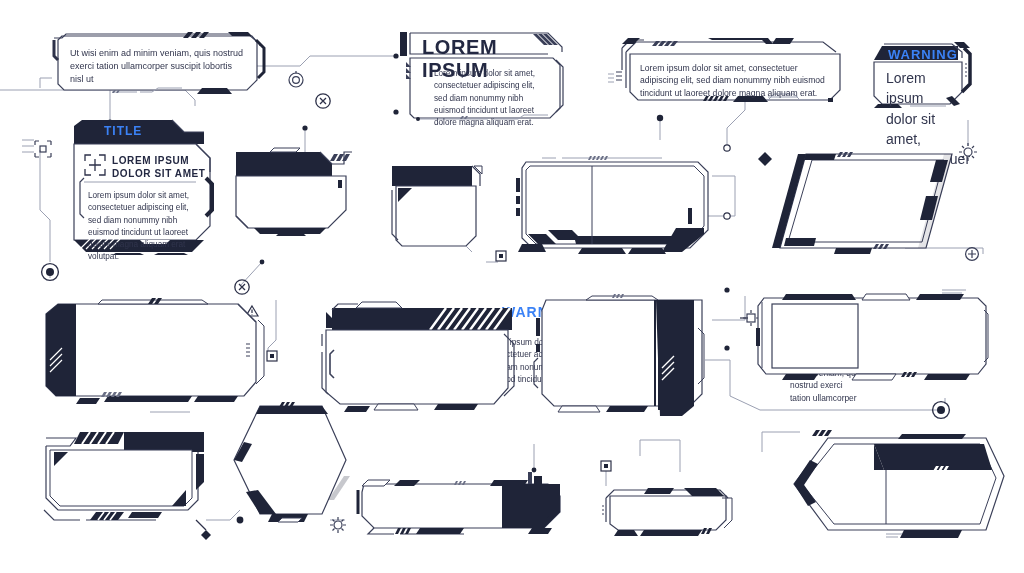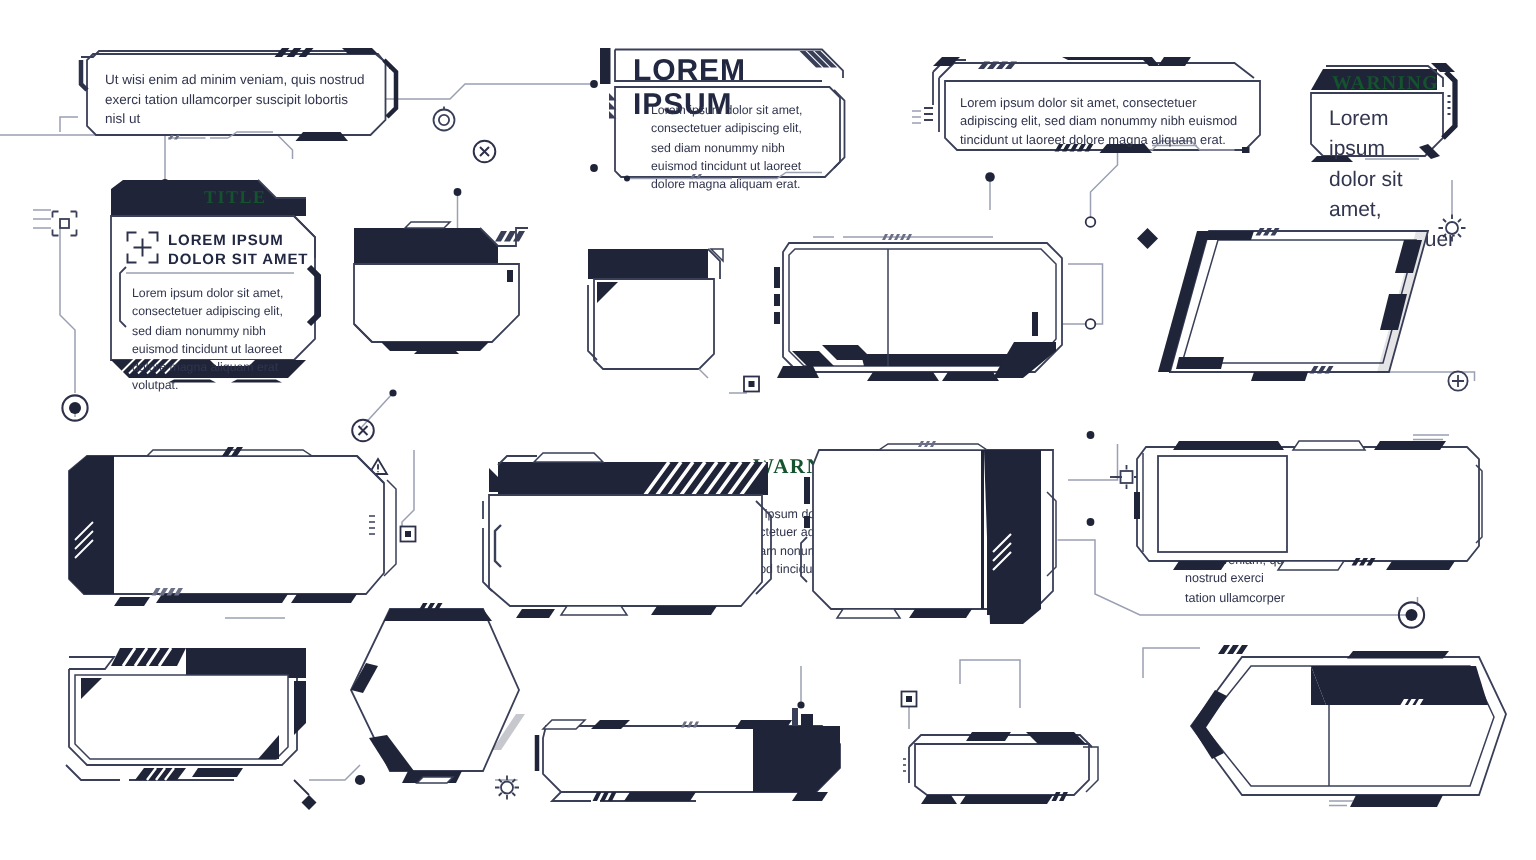--- a/index.html
+++ b/index.html
@@ -10,21 +10,21 @@
     font-family:"Liberation Sans", sans-serif;
     color:#2a2e45;
     overflow:hidden;
     position:relative;
   }
   #stage { position:absolute; inset:0; }
   .el { position:absolute; }
   svg { display:block; overflow:visible; }
   .txt { position:absolute; pointer-events:none; }
   .ttl { font-weight:700; letter-spacing:.5px; }
-  .hdr-on-dark { color:#14532d; font-weight:700; letter-spacing:1px;font-family:Liberation Serif, serif; }
+  .hdr-on-dark { color:#3b82f6; font-weight:700; letter-spacing:1px; }
   .body-txt { color:#31354d; line-height:1.32; }
   .hd-title { color:#232842; letter-spacing:.6px; }
 </style>
 </head>
 <body>
 
 <div id="stage">
 
   <svg class="el" style="left:0;top:0;" width="1024" height="573">
     <g fill="none" stroke="#9ba0b2" stroke-width="1">
@@ -260,21 +260,21 @@
       <path d="M18,60 L14,64 L14,96 L18,100" fill="none" stroke="#3a3f58" stroke-width="1.2"></path>
       <path d="M8,122 L138,122 L126,134 L20,134 Z" fill="#1f2438"></path>
       <g stroke="#ffffff" stroke-width="1.2">
         <path d="M14,131 L24,121 M20,131 L30,121 M26,131 L36,121 M32,131 L42,121 M38,131 L48,121 M44,131 L54,121"></path>
       </g>
       <path d="M78,126 L100,126 L104,122 L74,122 Z" fill="#ffffff"></path>
       <path d="M50,135 L74,135 L78,137 L46,137 Z" fill="#1f2438"></path>
       <path d="M92,135 L118,135 L122,137 L88,137 Z" fill="#1f2438"></path>
       <line x1="18" y1="64" x2="130" y2="64" stroke="#9ba0b2" stroke-width="1"></line>
     </svg>
-    <div class="txt hdr-on-dark" style="left:38px;top:6px;font-size:12px;margin-left:32px;">TITLE</div>
+    <div class="txt hdr-on-dark" style="left:38px;top:6px;font-size:12px;">TITLE</div>
     <svg class="el" style="left:18px;top:36px;" width="22" height="22">
       <g fill="none" stroke="#2d3149" stroke-width="1.3">
         <path d="M1,7 L1,1 L7,1 M15,1 L21,1 L21,7 M21,15 L21,21 L15,21 M7,21 L1,21 L1,15"></path>
         <path d="M11,5 L11,17 M5,11 L17,11"></path>
       </g>
     </svg>
     <div class="txt hd-title ttl" style="left:46px;top:36px;width:94px;font-size:10px;line-height:1.3;">LOREM IPSUM DOLOR SIT AMET</div>
     <div class="txt body-txt" style="left:22px;top:72px;width:110px;font-size:8.2px;line-height:1.5;">Lorem ipsum dolor sit amet, consectetuer adipiscing elit, sed diam nonummy nibh euismod tincidunt ut laoreet dolore magna aliquam erat volutpat.</div>
   </div>
 

